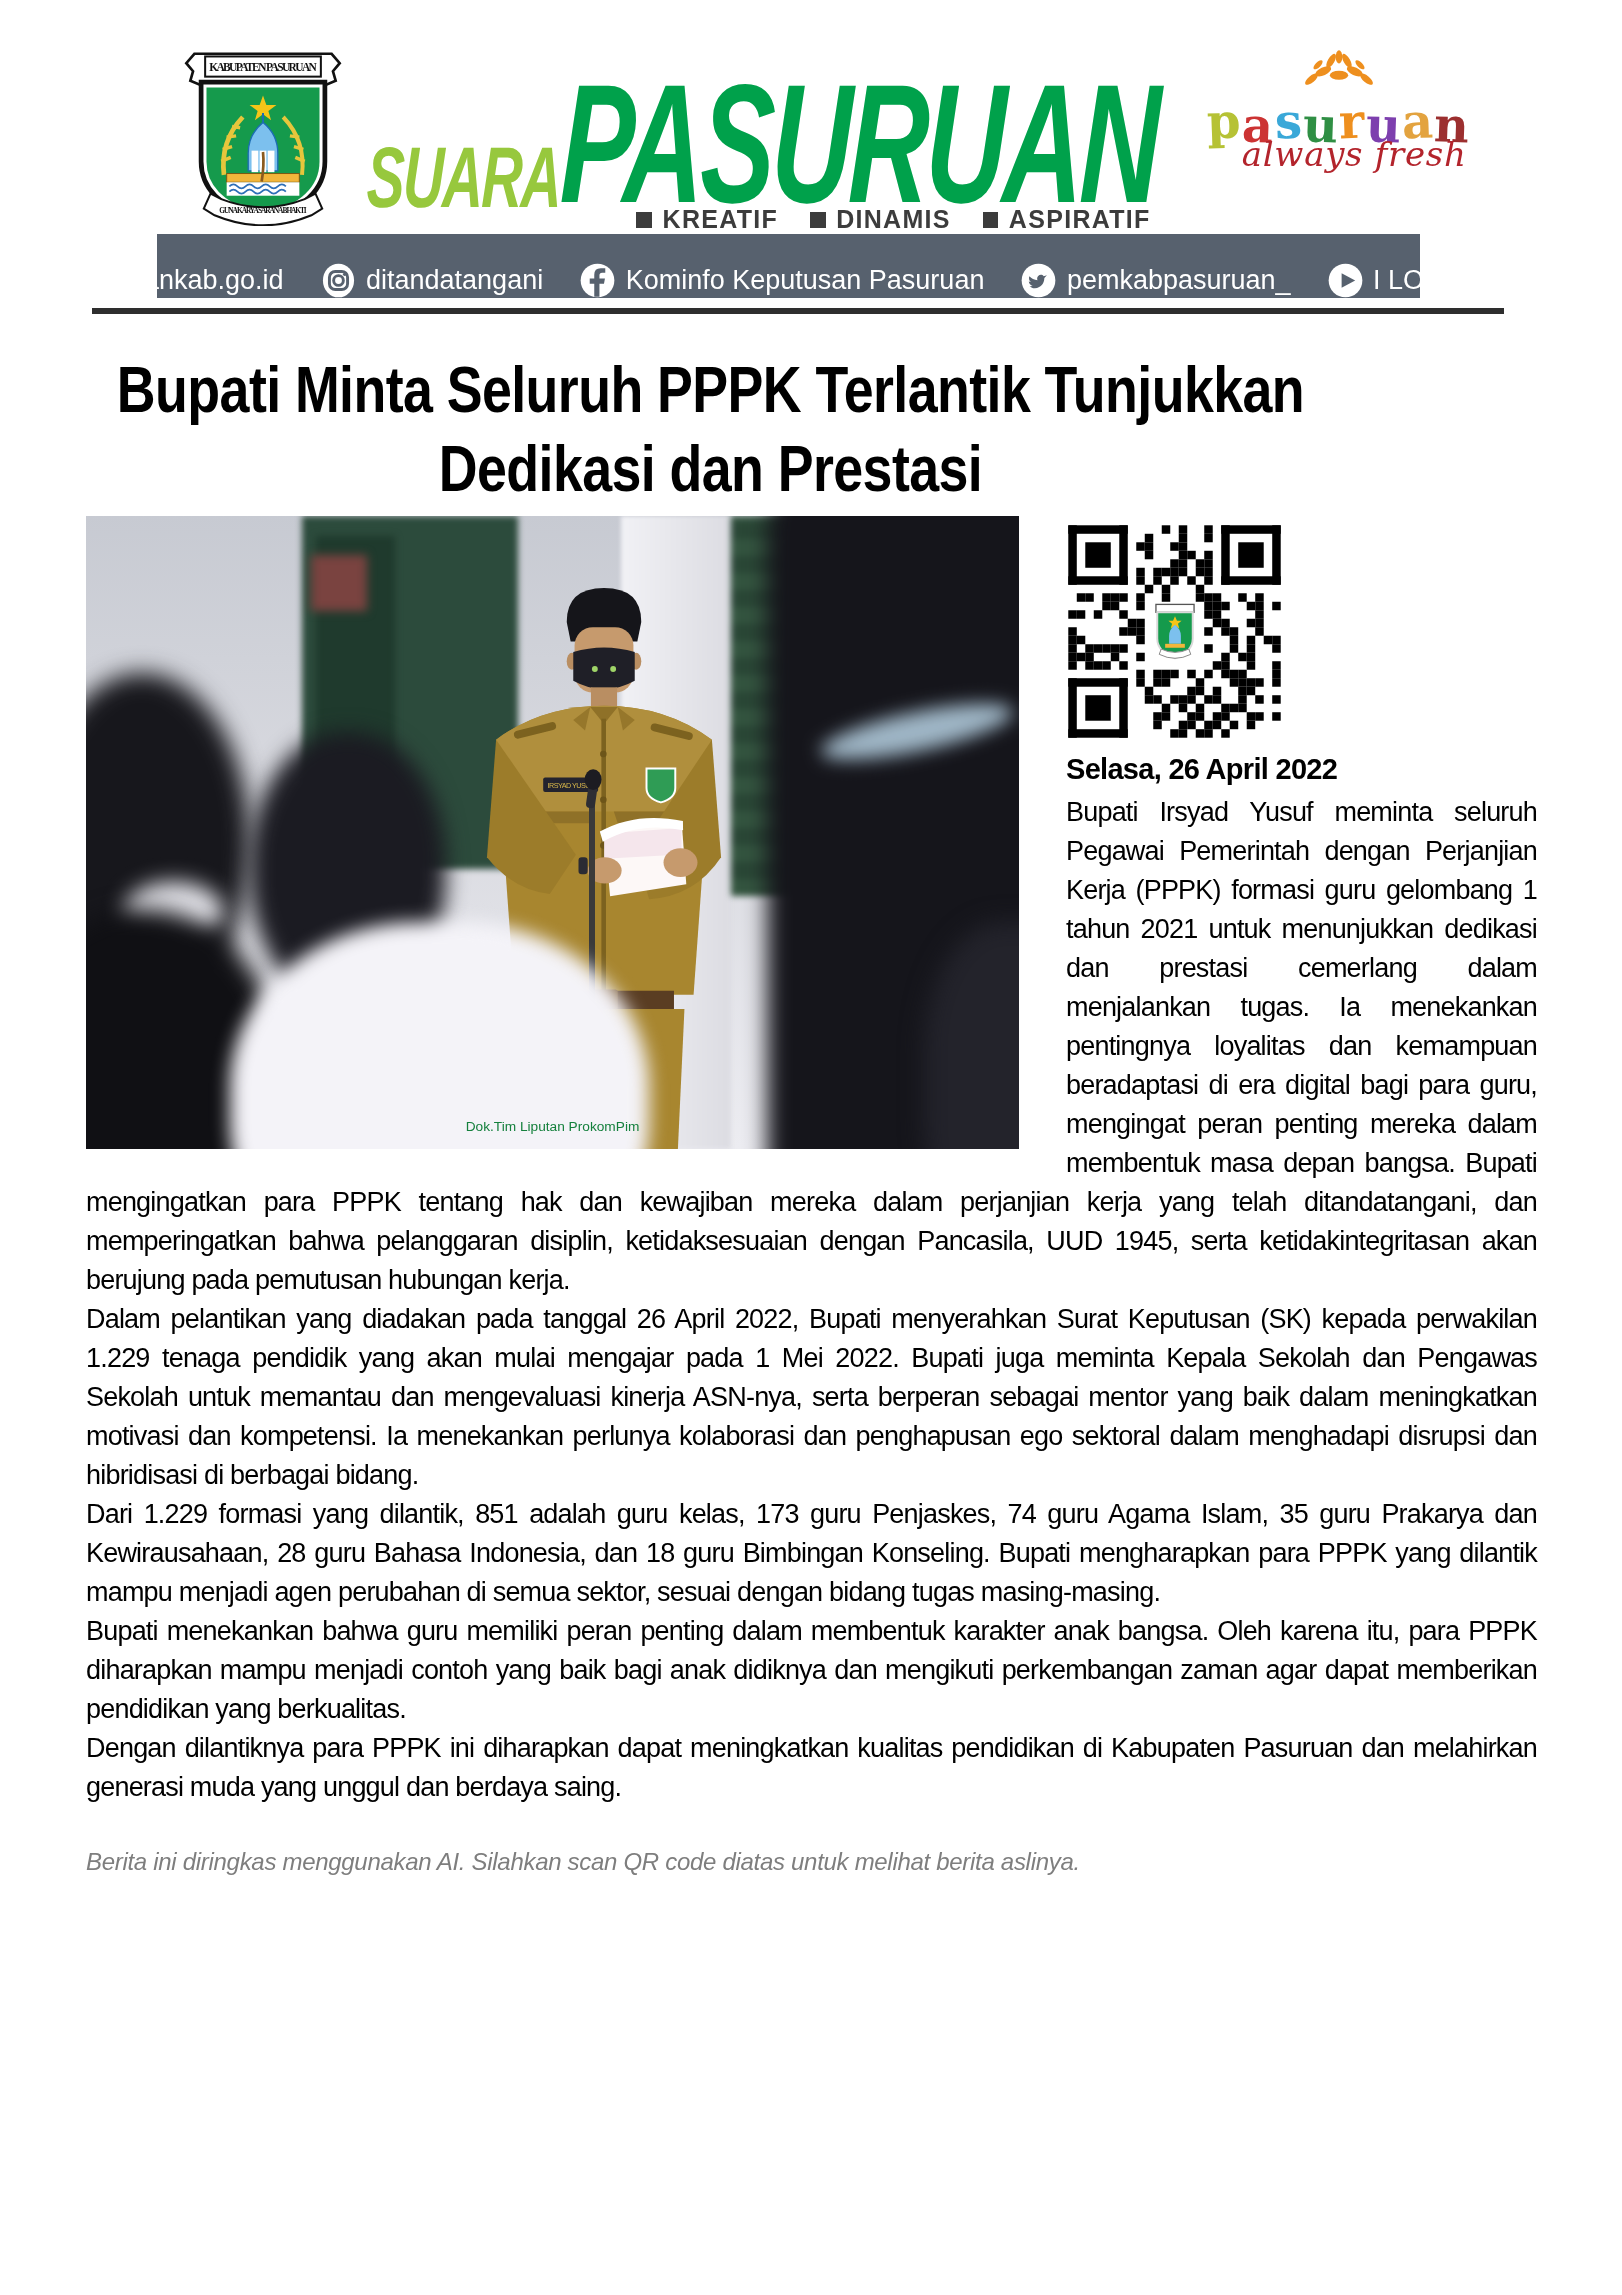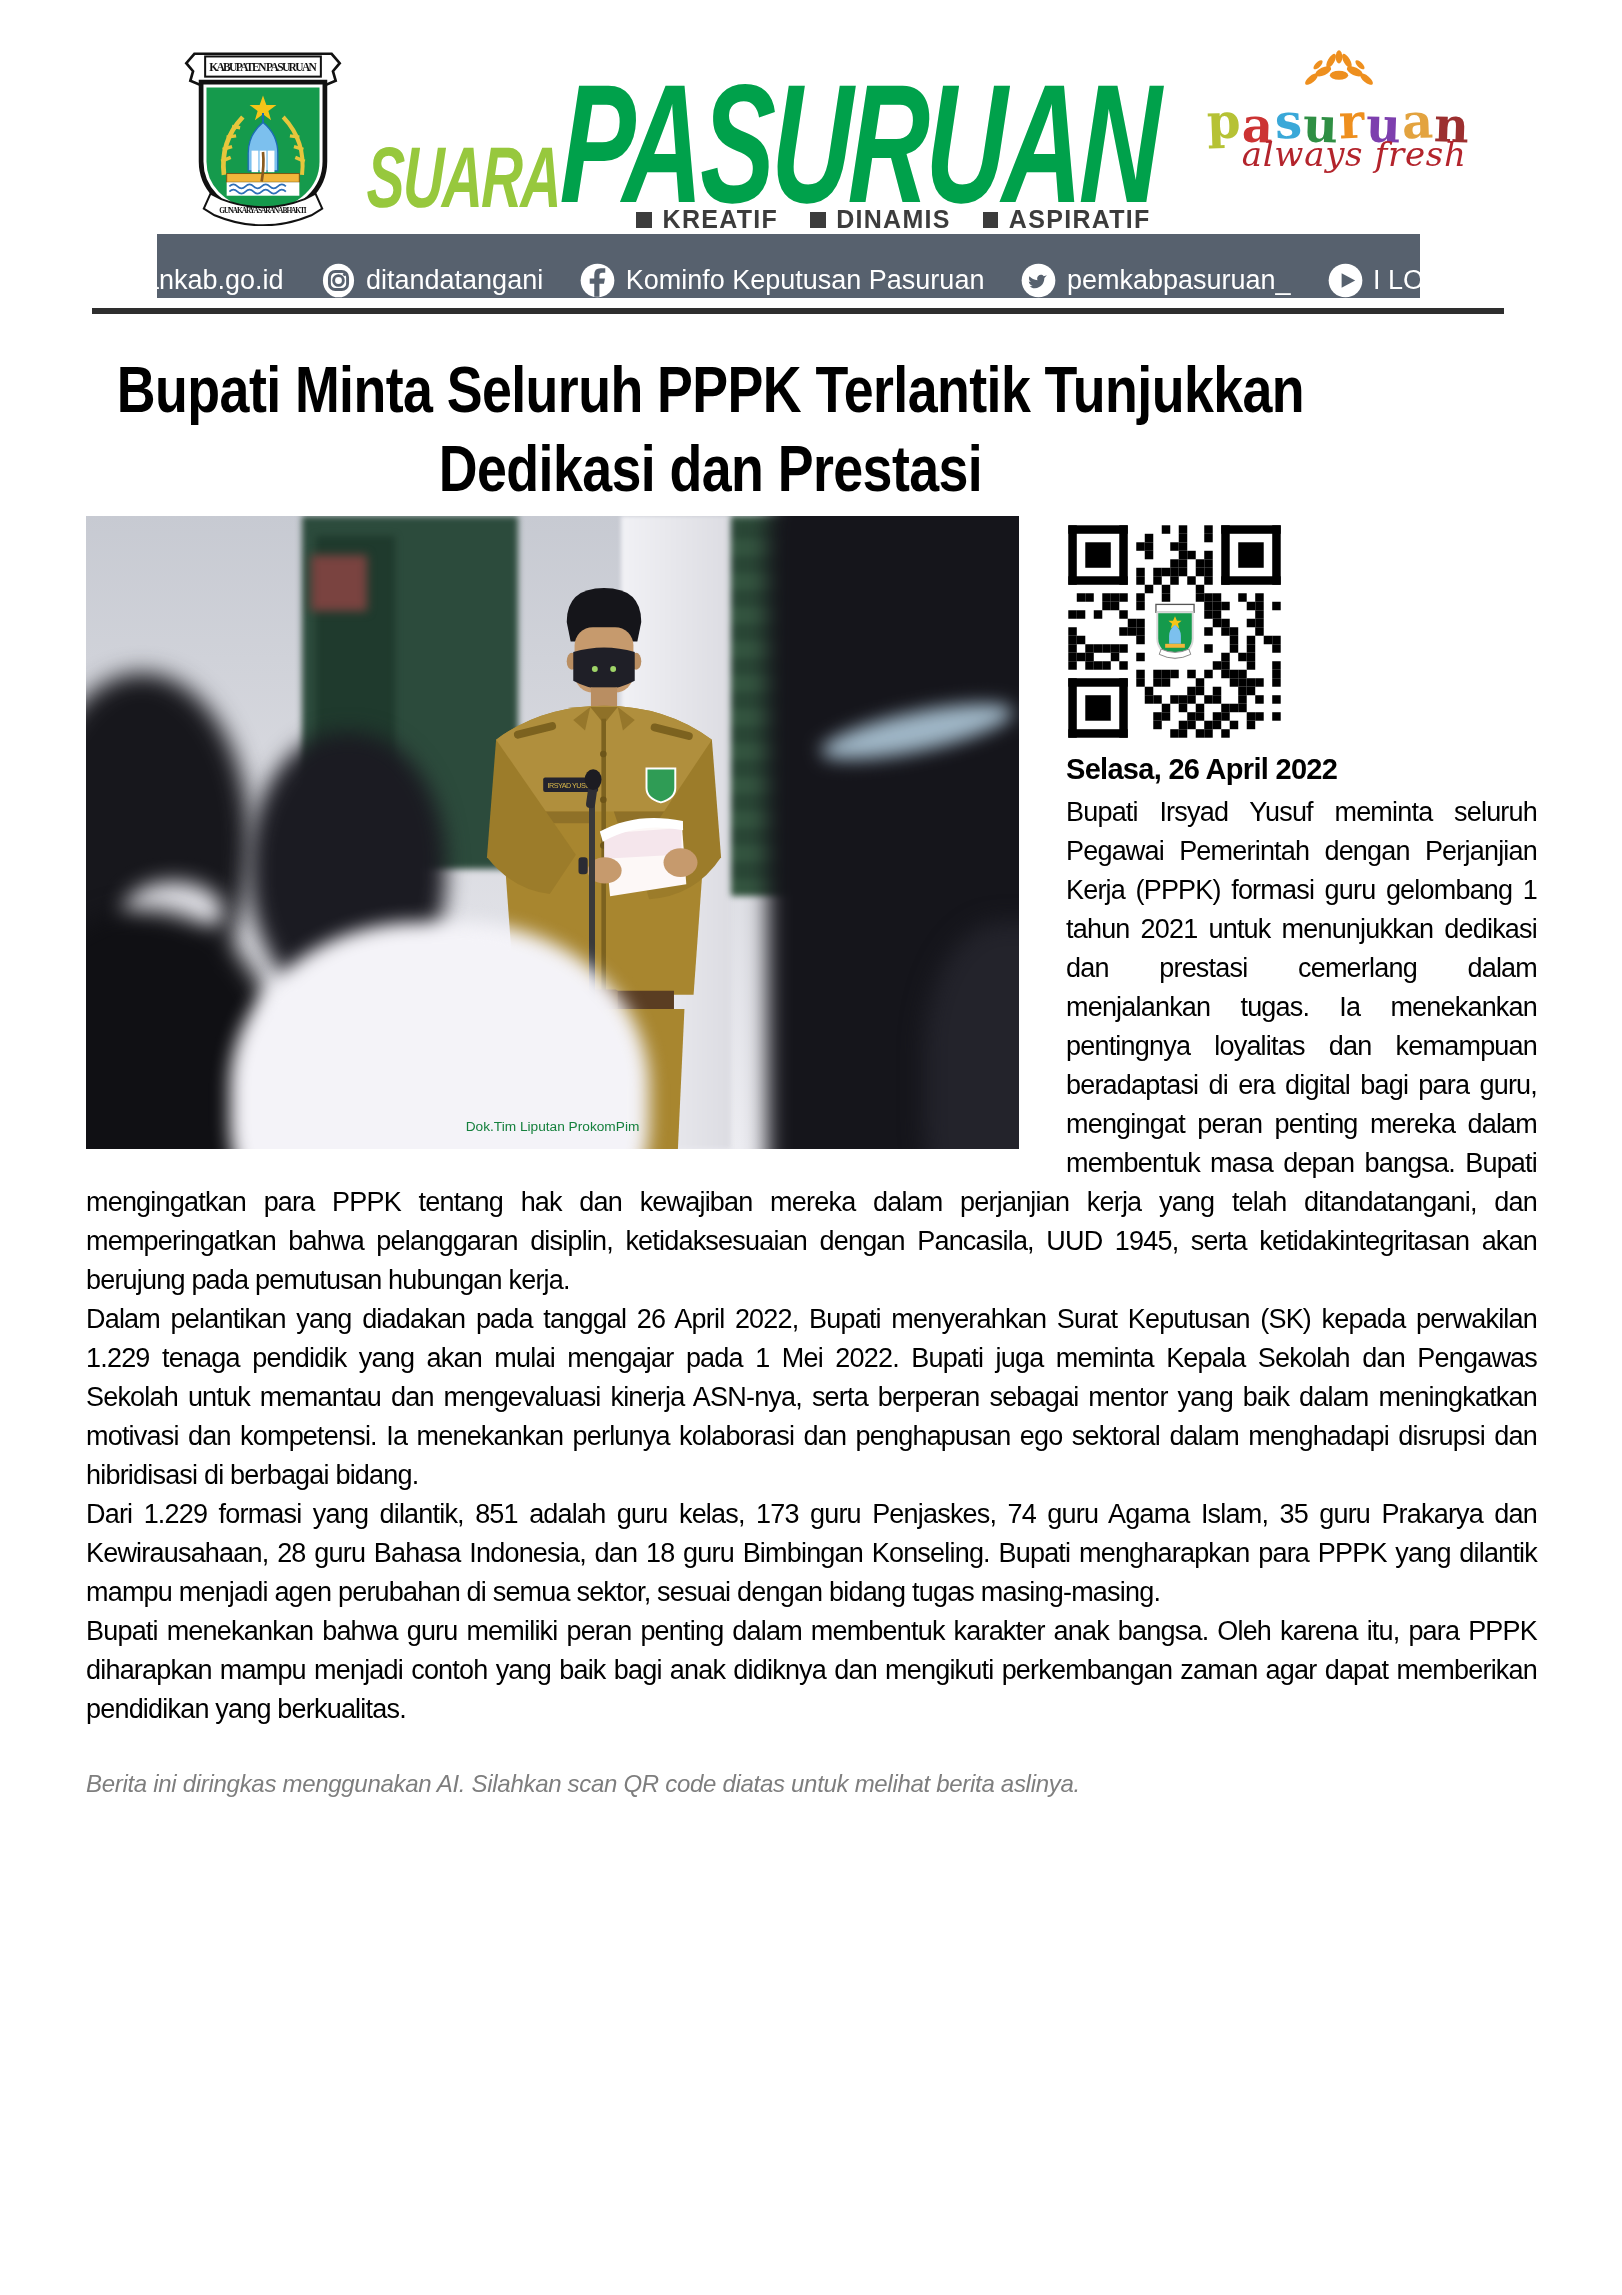--- a/index.html
+++ b/index.html
@@ -475,18 +475,19 @@
         </svg>
       </span>
     </p>
 
     <p class="date">Selasa, 26 April 2022</p>
 
     <p class="body">Bupati Irsyad Yusuf meminta seluruh Pegawai Pemerintah dengan Perjanjian Kerja (PPPK) formasi guru gelombang 1 tahun 2021 untuk menunjukkan dedikasi dan prestasi cemerlang dalam menjalankan tugas. Ia menekankan pentingnya loyalitas dan kemampuan beradaptasi di era digital bagi para guru, mengingat peran penting mereka dalam membentuk masa depan bangsa. Bupati mengingatkan para PPPK tentang hak dan kewajiban mereka dalam perjanjian kerja yang telah ditandatangani, dan memperingatkan bahwa pelanggaran disiplin, ketidaksesuaian dengan Pancasila, UUD 1945, serta ketidakintegritasan akan berujung pada pemutusan hubungan kerja.</p>
     <p class="body">Dalam pelantikan yang diadakan pada tanggal 26 April 2022, Bupati menyerahkan Surat Keputusan (SK) kepada perwakilan 1.229 tenaga pendidik yang akan mulai mengajar pada 1 Mei 2022. Bupati juga meminta Kepala Sekolah dan Pengawas Sekolah untuk memantau dan mengevaluasi kinerja ASN-nya, serta berperan sebagai mentor yang baik dalam meningkatkan motivasi dan kompetensi. Ia menekankan perlunya kolaborasi dan penghapusan ego sektoral dalam menghadapi disrupsi dan hibridisasi di berbagai bidang.</p>
     <p class="body">Dari 1.229 formasi yang dilantik, 851 adalah guru kelas, 173 guru Penjaskes, 74 guru Agama Islam, 35 guru Prakarya dan Kewirausahaan, 28 guru Bahasa Indonesia, dan 18 guru Bimbingan Konseling. Bupati mengharapkan para PPPK yang dilantik mampu menjadi agen perubahan di semua sektor, sesuai dengan bidang tugas masing-masing.</p>
     <p class="body">Bupati menekankan bahwa guru memiliki peran penting dalam membentuk karakter anak bangsa. Oleh karena itu, para PPPK diharapkan mampu menjadi contoh yang baik bagi anak didiknya dan mengikuti perkembangan zaman agar dapat memberikan pendidikan yang berkualitas.</p>
+    <p class="body">Dengan dilantiknya para PPPK ini diharapkan dapat meningkatkan kualitas pendidikan di Kabupaten Pasuruan dan melahirkan generasi muda yang unggul dan berdaya saing.</p>
 
     <p class="footnote">Berita ini diringkas menggunakan AI. Silahkan scan QR code diatas untuk melihat berita aslinya.</p>
   </div>
 
 </div>
 
 
 </body></html>

